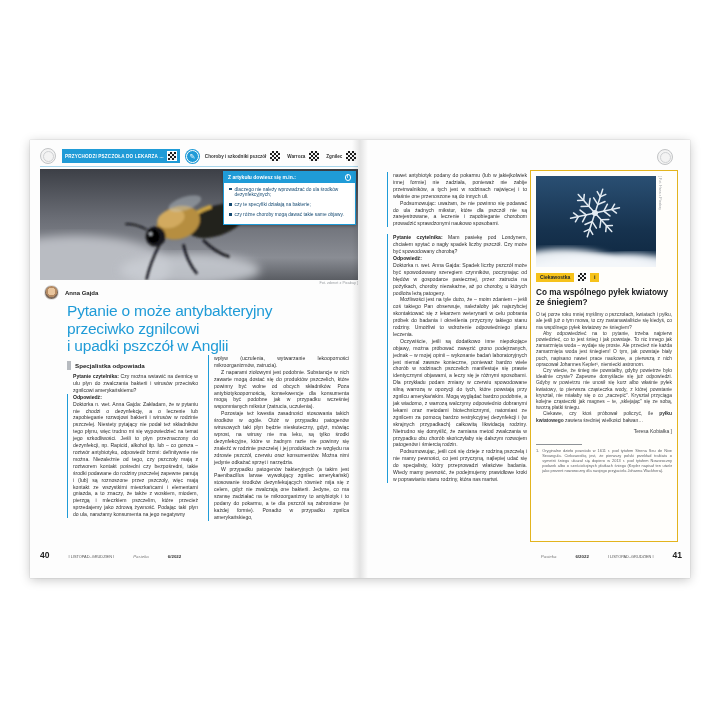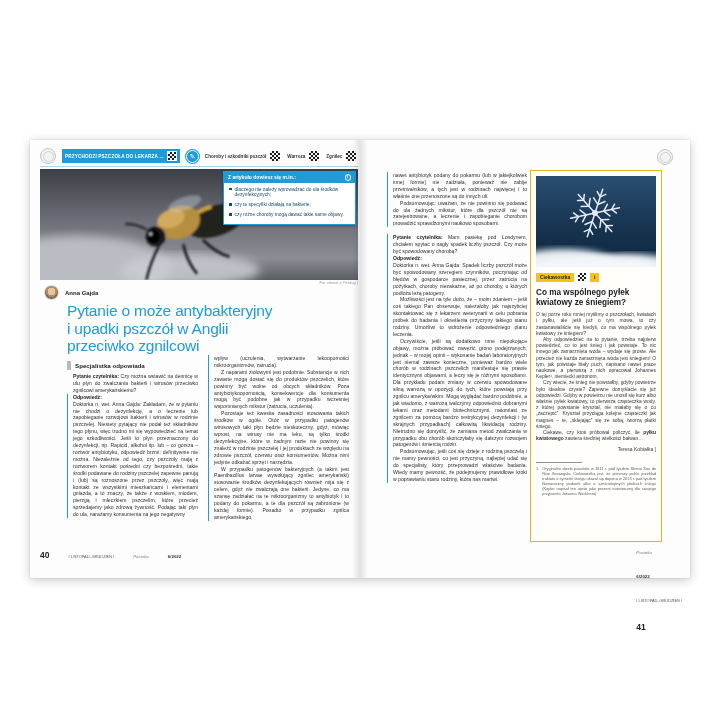--- a/index.html
+++ b/index.html
@@ -53,21 +53,21 @@
   .col{position:absolute;overflow:hidden;font-size:5.1px;line-height:6.9px;text-align:justify;color:#2d2d2d;}
   .col p{margin:0;border-left:1.6px solid transparent;padding-left:5px;}
   .col .rule{border-left-color:var(--accent);}
   .ind{text-indent:7px;}
   .mt{margin-top:7px !important;}
   .lead{font-weight:bold;color:#1c1c1c;}
   .colL1{left:37px;top:233px;width:131px;height:173px;}
   .colL2{left:178px;top:215px;width:141px;height:191px;}
   .colR{left:357px;top:32px;width:140px;height:362px;}
   
-  .sidebar{position:absolute;left:500px;top:30px;width:132px;height:372px;border:1.5px solid var(--sborder);
+  .sidebar{position:absolute;left:500px;top:30px;width:148px;height:372px;border:1.5px solid var(--sborder);
     background:#fffefb;padding:5px;overflow:hidden;}
   .photo-row{display:flex;gap:2px;}
   .photo-snow{width:120px;height:91px;overflow:hidden;flex:none;}
   .photo-snow svg{display:block;width:100%;height:100%;}
   .vcredit{writing-mode:vertical-rl;font-size:3.6px;color:#9a9ea2;height:91px;overflow:hidden;}
   .tag-row{display:flex;align-items:center;gap:3px;margin-top:5px;}
   .chip{background:var(--yellow);color:#21262b;font-size:5px;font-weight:bold;padding:1.5px 4px;flex:none;}
   .isq{width:9px;height:9px;background:var(--yellow);color:#21262b;font-size:5.5px;font-weight:bold;
     line-height:9px;text-align:center;flex:none;}
   .sb-title{font-size:8.2px;line-height:9.6px;font-weight:bold;color:#17191c;margin-top:6px;}
@@ -77,21 +77,21 @@
   .fn-rule{width:46px;border-top:1px solid #8e9296;margin-top:10px;}
   .fn{display:flex;gap:3px;margin-top:3px;font-size:3.9px;line-height:5px;color:#5c6066;text-align:justify;}
   .fn .fnum{flex:none;}
   
   .pfoot{position:absolute;top:410px;display:flex;align-items:baseline;gap:19px;justify-content:flex-end;}
   .pfoot .num{font-size:8.5px;font-weight:bold;color:#222;}
   .pfoot .mid{font-size:3.9px;color:#555;}
   .pfoot .brand{font-size:4.4px;color:#777;font-style:italic;}
   .pfoot .issue{font-size:4.4px;font-weight:bold;color:#333;}
   .foot-left{left:10px;}
-  .foot-right{right:8px;flex-direction:column;}
+  .foot-right{right:8px;}
   .logo-right{position:absolute;left:627px;top:9px;}
 </style>
 </head>
 <body>
 
 <div id="canvas">
   <div class="spread">
 
     <div class="hdr-strip">
       <span class="logo-circle"></span>
@@ -173,22 +173,22 @@
 
     <div class="caption-bee">Fot. zdenet z Pixabay ]</div>
 
     <div class="author-row">
       <span class="avatar"></span>
       <span class="author-name">Anna Gajda</span>
     </div>
 
     <div class="title">
       <div>Pytanie o może antybakteryjny</div>
+      <div>przeciwko zgnilcowi</div>
       <div>i upadki pszczół w Anglii</div>
-      <div>przeciwko zgnilcowi</div>
     </div>
 
     <div class="kicker">
       <span class="bar"></span>
       <span class="ktxt">Specjalistka odpowiada</span>
     </div>
 
     <div class="col colL1">
       <p><b class="lead">Pytanie czytelnika:</b> <span>Czy można wstawić na dennicę w ulu płyn do zwalczania bakterii i wirusów przeciwko zgnilcowi amerykańskiemu?</span></p>
       <p class="rule"><b class="lead">Odpowiedź:</b></p>

